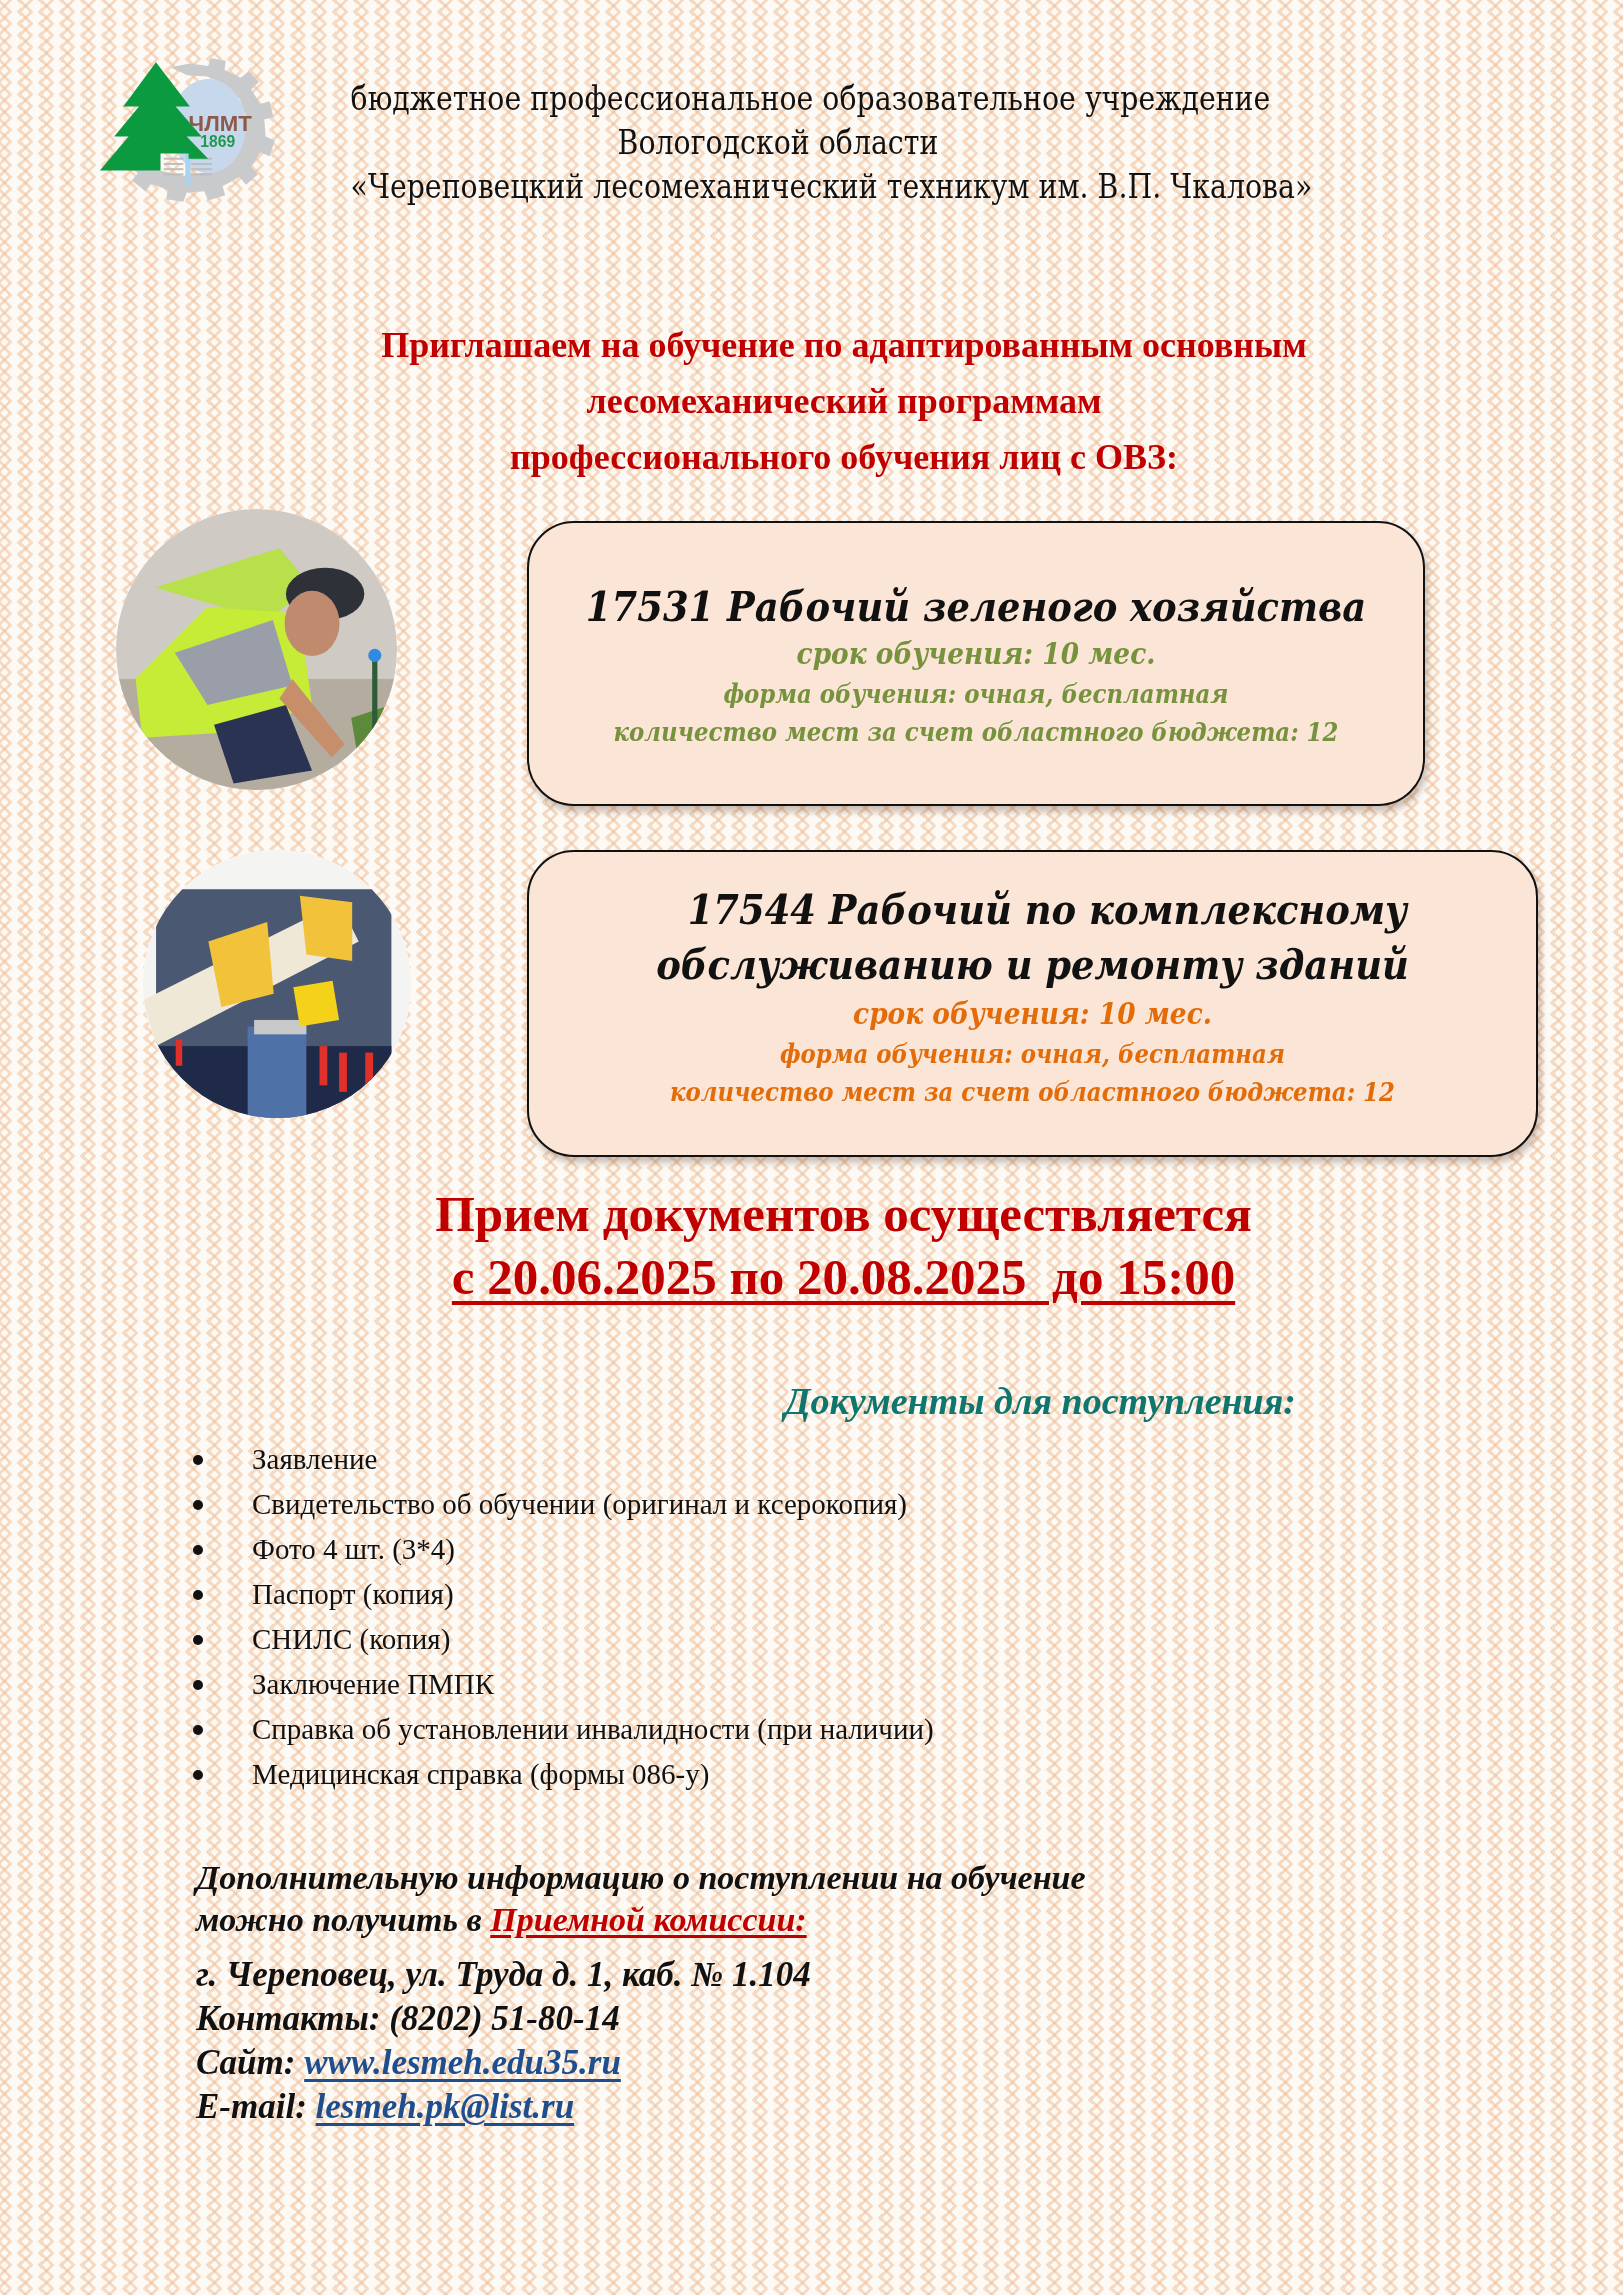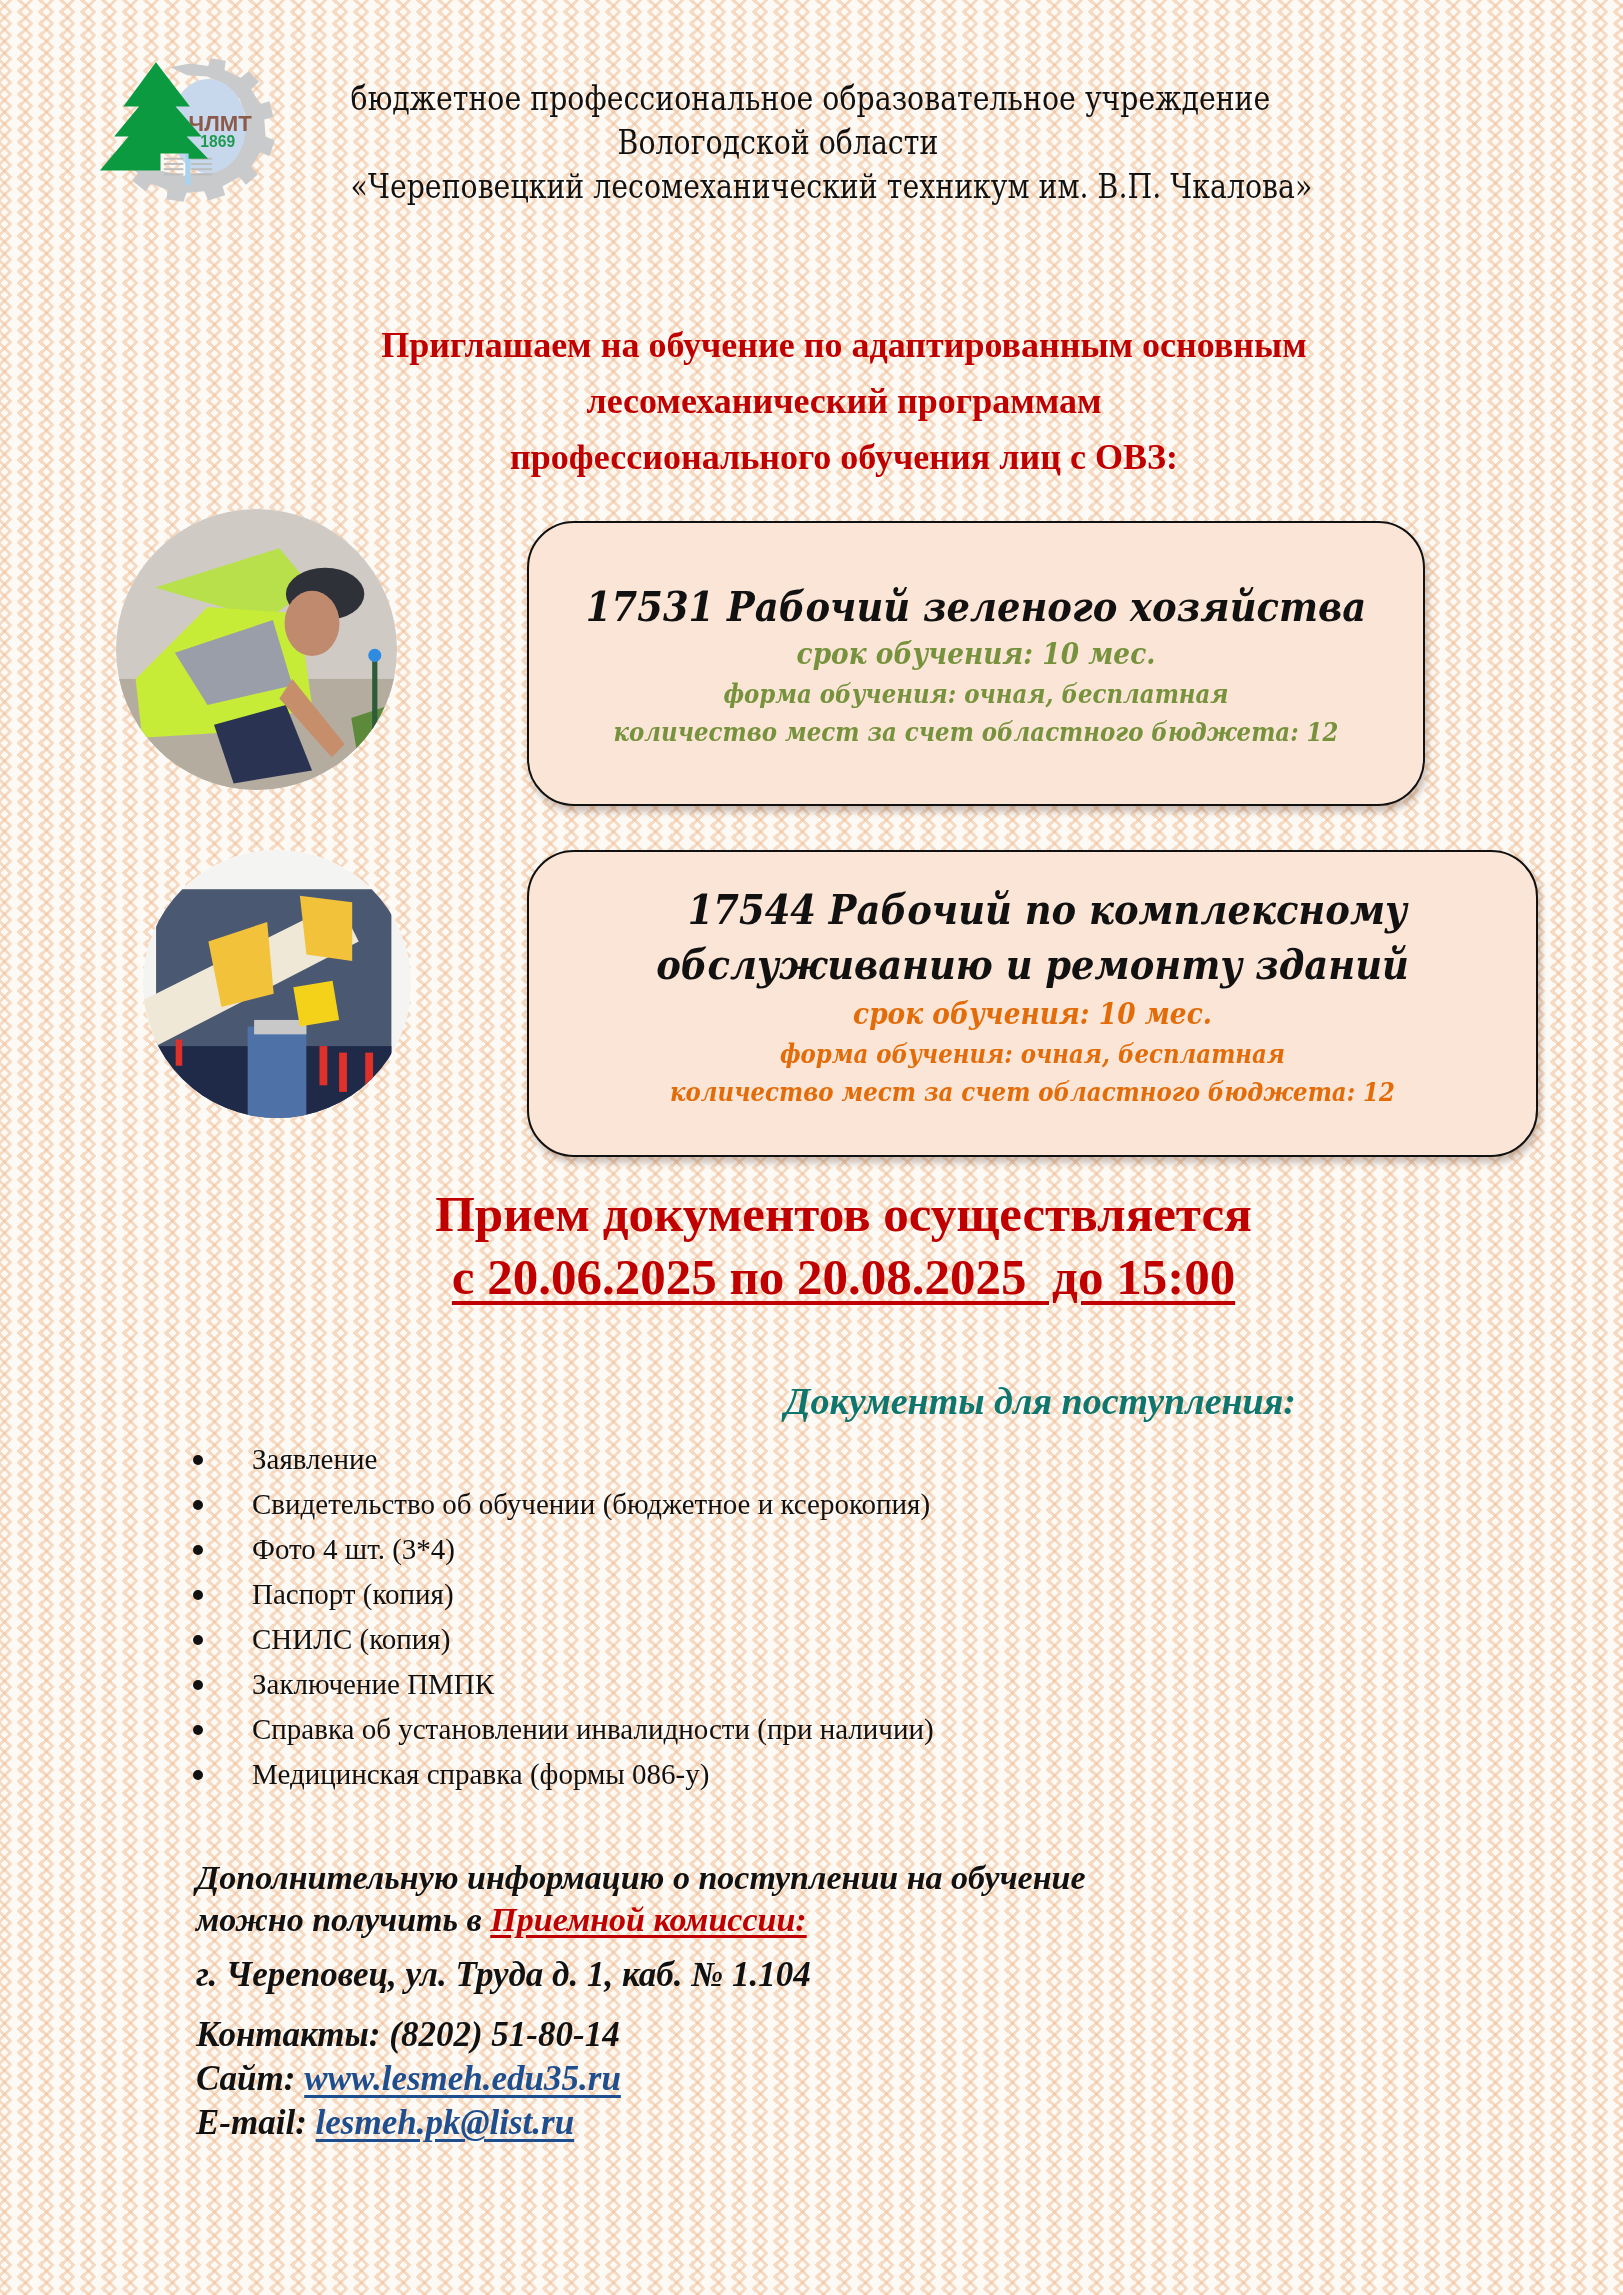--- a/index.html
+++ b/index.html
@@ -189,30 +189,30 @@
 </div>
 
 <div class="abs admission">
   <div>Прием документов осуществляется</div>
   <div class="dates">с 20.06.2025 по 20.08.2025  до 15:00</div>
 </div>
 
 <div class="abs docs-title">Документы для поступления:</div>
 <ul class="abs doc-list">
   <li><span class="bullet"></span><span>Заявление</span></li>
-  <li><span class="bullet"></span><span>Свидетельство об обучении (бюджетное и ксерокопия)</span></li>
+  <li><span class="bullet"></span><span>Свидетельство об обучении (оригинал и ксерокопия)</span></li>
   <li><span class="bullet"></span><span>Фото 4 шт. (3*4)</span></li>
   <li><span class="bullet"></span><span>Паспорт (копия)</span></li>
   <li><span class="bullet"></span><span>СНИЛС (копия)</span></li>
   <li><span class="bullet"></span><span>Заключение ПМПК</span></li>
   <li><span class="bullet"></span><span>Справка об установлении инвалидности (при наличии)</span></li>
   <li><span class="bullet"></span><span>Медицинская справка (формы 086-у)</span></li>
 </ul>
 
 <div class="abs footer">
   <div class="l1">Дополнительную информацию о поступлении на обучение</div>
   <div class="l2"><span>можно получить в </span><span class="red-link">Приемной комиссии:</span></div>
   <div class="l3">г. Череповец, ул. Труда д. 1, каб. № 1.104</div>
-  <div class="l3" style="margin-top:16px"><span>Контакты: </span><span>(8202) 51-80-14</span></div>
+  <div class="l3" style="margin-top:0"><span>Контакты: </span><span>(8202) 51-80-14</span></div>
   <div class="l3" style="margin-top:0"><span>Сайт: </span><span class="blue-link">www.lesmeh.edu35.ru</span></div>
   <div class="l3" style="margin-top:0"><span>E-mail: </span><span class="blue-link">lesmeh.pk@list.ru</span></div>
 </div>
 
 
 </body></html>

